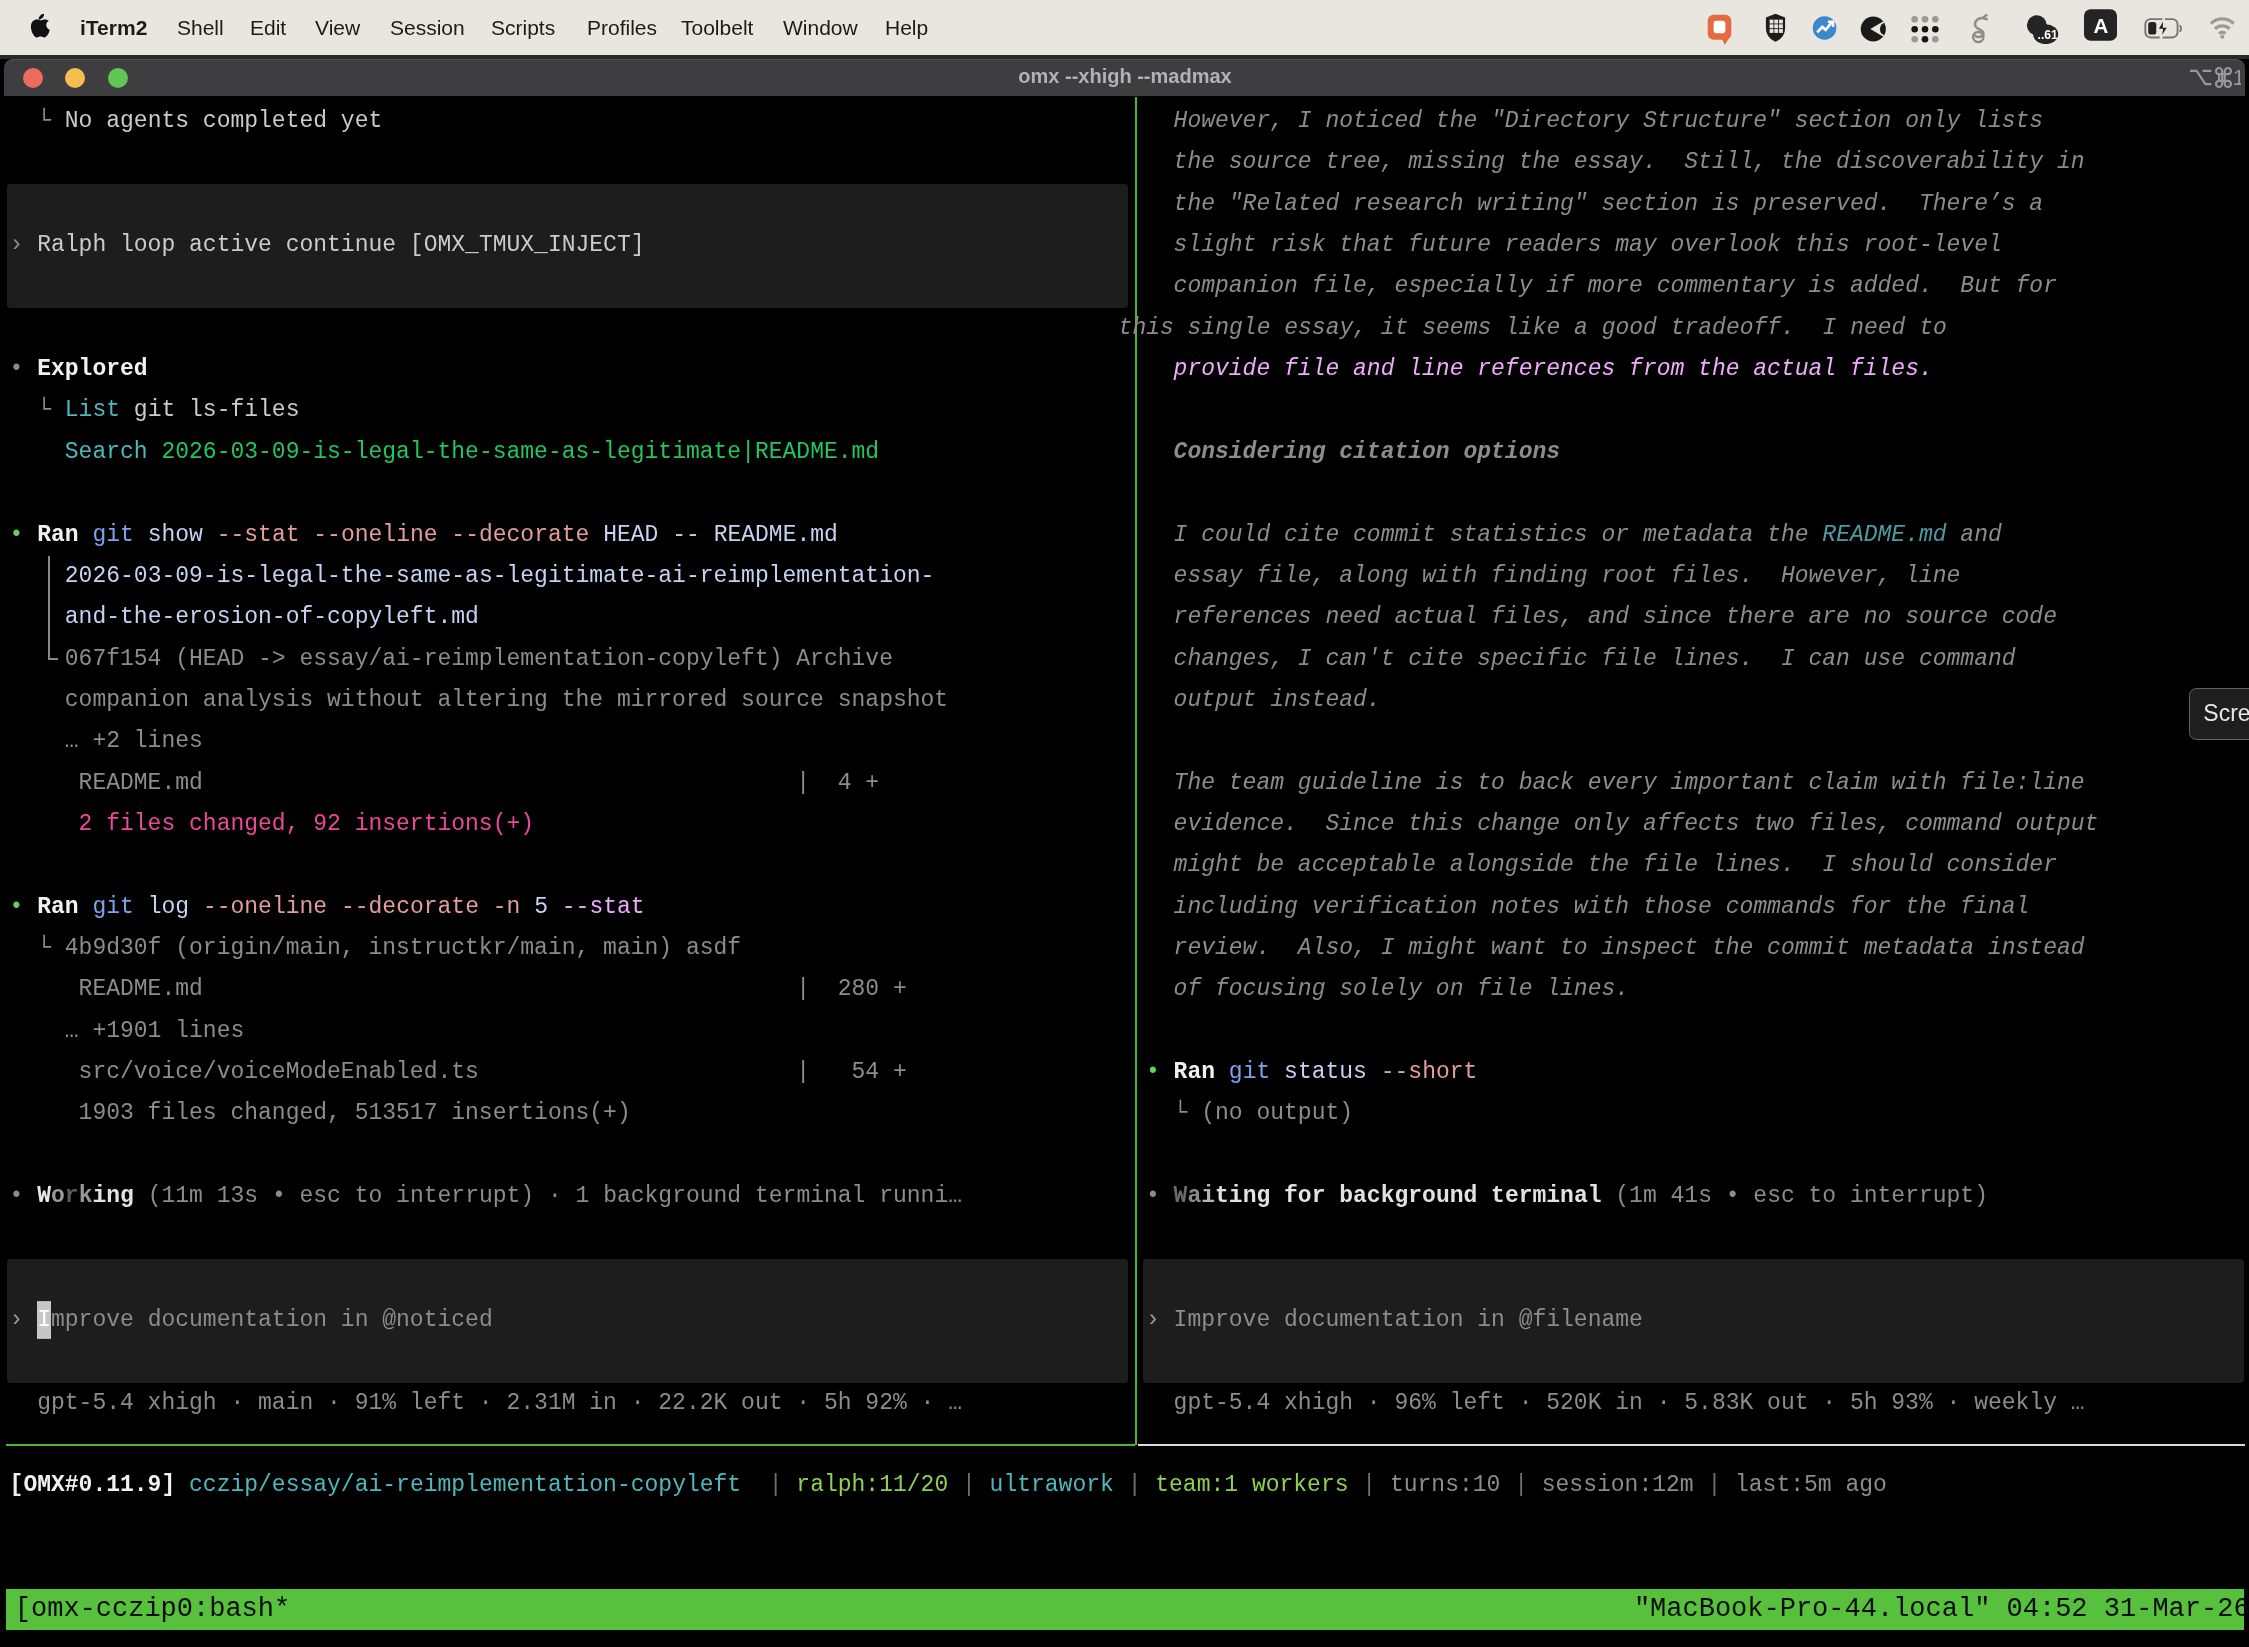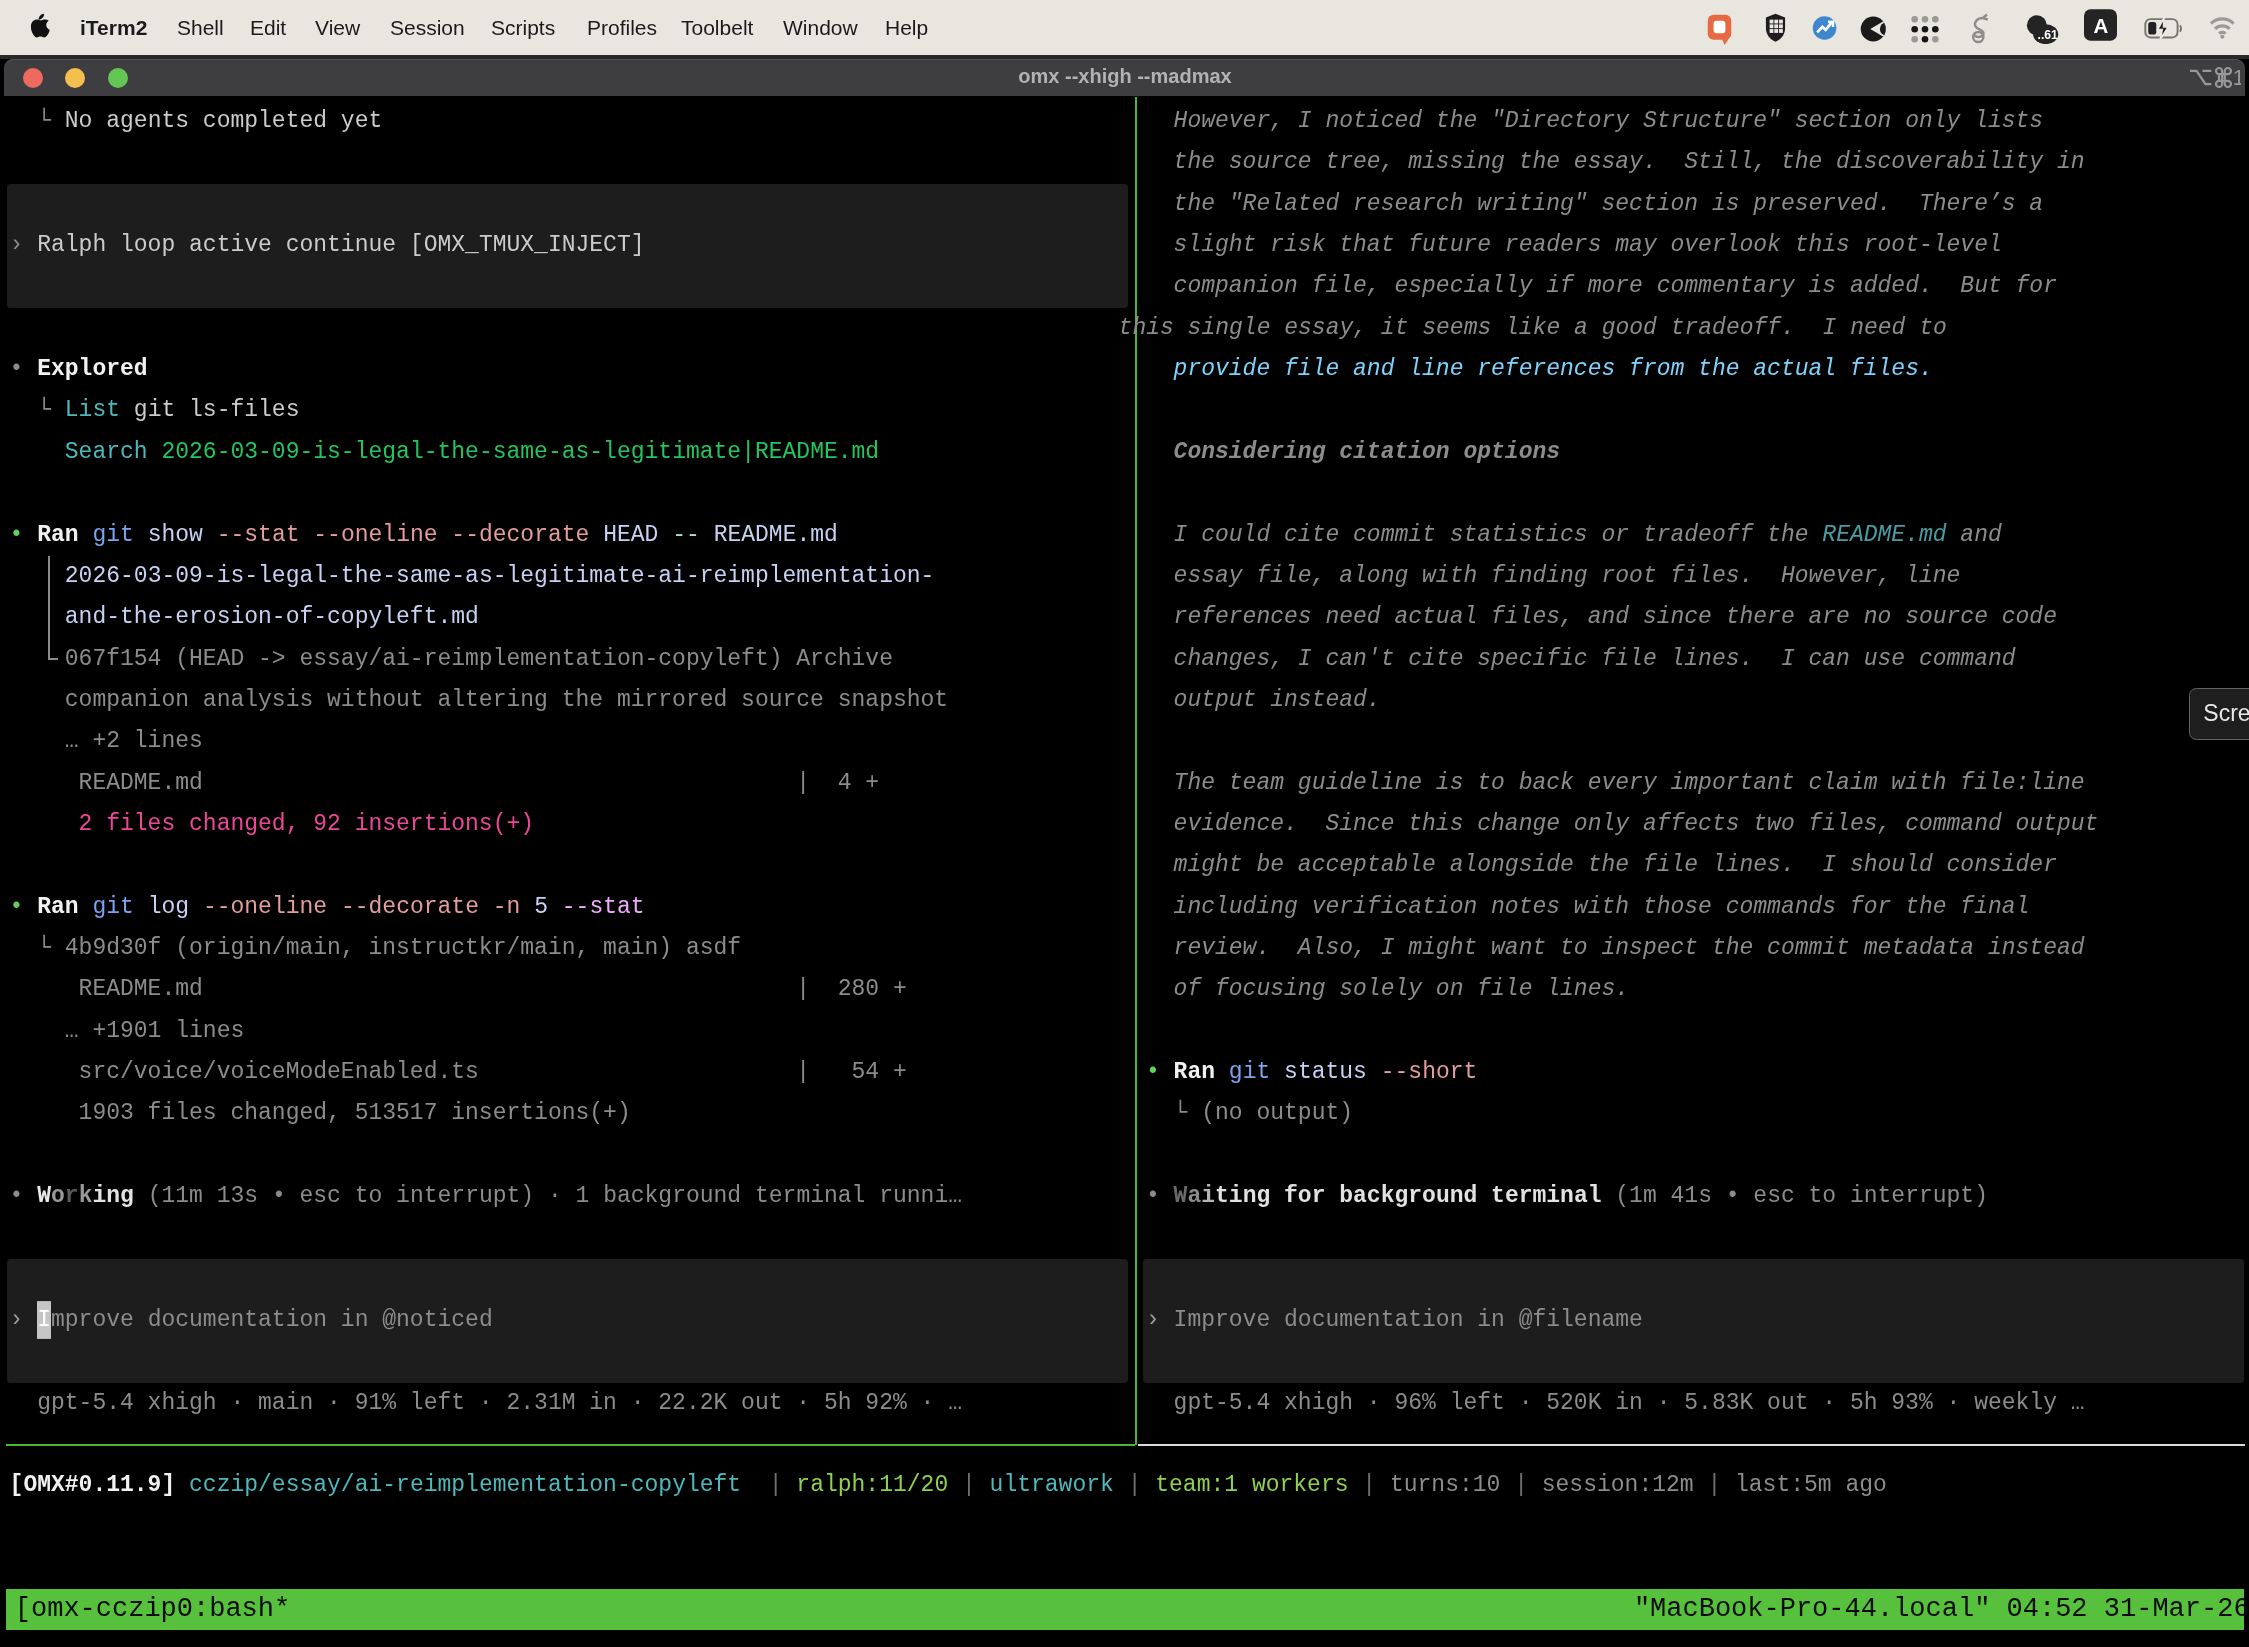--- a/index.html
+++ b/index.html
@@ -170,33 +170,33 @@
 <div class="tl " style="left:9.6px;top:1176px"><span style="color:#8c8c8c;">• </span><span style="color:#e8e8e8;font-weight:bold;">W</span><span style="color:#9a9a9a;font-weight:bold;">o</span><span style="color:#5a5a5a;font-weight:bold;">r</span><span style="color:#9a9a9a;font-weight:bold;">k</span><span style="color:#e2e2e2;font-weight:bold;">ing</span><span style="color:#8c8c8c;"> (11m 13s • esc to interrupt) · 1 background terminal runni…</span></div>
 <div class="tl " style="left:9.6px;top:1300px"><span style="color:#9c9c9c;">› </span><span class="cur">I</span><span style="color:#8c8c8c;">mprove documentation in @noticed</span></div>
 <div class="tl " style="left:9.6px;top:1383px"><span style="color:#8c8c8c;">  gpt-5.4 xhigh · main · 91% left · 2.31M in · 22.2K out · 5h 92% · …</span></div>
 <div class="tl " style="left:9.6px;top:1465px"><span style="color:#f1f1f1;font-weight:bold;">[OMX#0.11.9]</span> <span style="color:#4db9bd;">cczip/essay/ai-reimplementation-copyleft</span><span style="color:#6f6f6f;">  | </span><span style="color:#8ed050;">ralph:11/20</span><span style="color:#6f6f6f;"> | </span><span style="color:#4db9bd;">ultrawork</span><span style="color:#6f6f6f;"> | </span><span style="color:#8ed050;">team:1 workers</span><span style="color:#6f6f6f;"> | </span><span style="color:#8c8c8c;">turns:10</span><span style="color:#6f6f6f;"> | </span><span style="color:#8c8c8c;">session:12m</span><span style="color:#6f6f6f;"> | </span><span style="color:#8c8c8c;">last:5m ago</span></div>
 <div class="tl " style="left:1146px;top:101px">  <span style="color:#8c8c8c;font-style:italic;">However, I noticed the "Directory Structure" section only lists</span></div>
 <div class="tl " style="left:1146px;top:142px">  <span style="color:#8c8c8c;font-style:italic;">the source tree, missing the essay.  Still, the discoverability in</span></div>
 <div class="tl " style="left:1146px;top:184px">  <span style="color:#8c8c8c;font-style:italic;">the "Related research writing" section is preserved.  There’s a</span></div>
 <div class="tl " style="left:1146px;top:225px">  <span style="color:#8c8c8c;font-style:italic;">slight risk that future readers may overlook this root-level</span></div>
 <div class="tl " style="left:1146px;top:266px">  <span style="color:#8c8c8c;font-style:italic;">companion file, especially if more commentary is added.  But for</span></div>
 <div class="tl " style="left:1091px;top:308px">  <span style="color:#8c8c8c;font-style:italic;">this single essay, it seems like a good tradeoff.  I need to</span></div>
-<div class="tl " style="left:1146px;top:349px">  <span style="color:#7dd3fc;font-style:italic;">provide file and line references from the actual files.</span></div>
+<div class="tl " style="left:1146px;top:349px">  <span style="color:#f0abfc;font-style:italic;">provide file and line references from the actual files.</span></div>
 <div class="tl " style="left:1146px;top:556px">  <span style="color:#8c8c8c;font-style:italic;">essay file, along with finding root files.  However, line</span></div>
 <div class="tl " style="left:1146px;top:597px">  <span style="color:#8c8c8c;font-style:italic;">references need actual files, and since there are no source code</span></div>
 <div class="tl " style="left:1146px;top:639px">  <span style="color:#8c8c8c;font-style:italic;">changes, I can't cite specific file lines.  I can use command</span></div>
 <div class="tl " style="left:1146px;top:680px">  <span style="color:#8c8c8c;font-style:italic;">output instead.</span></div>
 <div class="tl " style="left:1146px;top:763px">  <span style="color:#8c8c8c;font-style:italic;">The team guideline is to back every important claim with file:line</span></div>
 <div class="tl " style="left:1146px;top:804px">  <span style="color:#8c8c8c;font-style:italic;">evidence.  Since this change only affects two files, command output</span></div>
 <div class="tl " style="left:1146px;top:845px">  <span style="color:#8c8c8c;font-style:italic;">might be acceptable alongside the file lines.  I should consider</span></div>
 <div class="tl " style="left:1146px;top:887px">  <span style="color:#8c8c8c;font-style:italic;">including verification notes with those commands for the final</span></div>
 <div class="tl " style="left:1146px;top:928px">  <span style="color:#8c8c8c;font-style:italic;">review.  Also, I might want to inspect the commit metadata instead</span></div>
 <div class="tl " style="left:1146px;top:969px">  <span style="color:#8c8c8c;font-style:italic;">of focusing solely on file lines.</span></div>
 <div class="tl " style="left:1146px;top:432px">  <span style="color:#8c8c8c;font-weight:bold;font-style:italic;">Considering citation options</span></div>
-<div class="tl " style="left:1146px;top:515px">  <span style="color:#8c8c8c;font-style:italic;">I could cite commit statistics or tradeoff the </span><span style="color:#4c9ba3;font-style:italic;">README.md</span><span style="color:#8c8c8c;font-style:italic;"> and</span></div>
+<div class="tl " style="left:1146px;top:515px">  <span style="color:#8c8c8c;font-style:italic;">I could cite commit statistics or metadata the </span><span style="color:#4c9ba3;font-style:italic;">README.md</span><span style="color:#8c8c8c;font-style:italic;"> and</span></div>
 <div class="tl " style="left:1146px;top:1052px"><span style="color:#5fd45b;">• </span><span style="color:#f1f1f1;font-weight:bold;">Ran</span> <span style="color:#7da3ee;">git</span> <span style="color:#c7d1f2;">status</span> <span style="color:#e59c9d;">--short</span></div>
 <div class="tl " style="left:1146px;top:1093px"><span style="color:#8c8c8c;">  └ (no output)</span></div>
 <div class="tl " style="left:1146px;top:1176px"><span style="color:#8c8c8c;">• </span><span style="color:#6a6a6a;font-weight:bold;">W</span><span style="color:#8a8a8a;font-weight:bold;">a</span><span style="color:#b4b4b4;font-weight:bold;">i</span><span style="color:#e2e2e2;font-weight:bold;">ting for background terminal</span><span style="color:#8c8c8c;"> (1m 41s • esc to interrupt)</span></div>
 <div class="tl " style="left:1146px;top:1300px"><span style="color:#9c9c9c;">› </span><span style="color:#8c8c8c;">Improve documentation in @filename</span></div>
 <div class="tl " style="left:1146px;top:1383px"><span style="color:#8c8c8c;">  gpt-5.4 xhigh · 96% left · 520K in · 5.83K out · 5h 93% · weekly …</span></div>
 
 <div id="tmuxbar">
     <span class="t" style="left:8.9px">[omx-cczip0:bash*</span>
     <span class="t" style="left:1628px">"MacBook-Pro-44.local" 04:52 31-Mar-26</span>
   </div>

